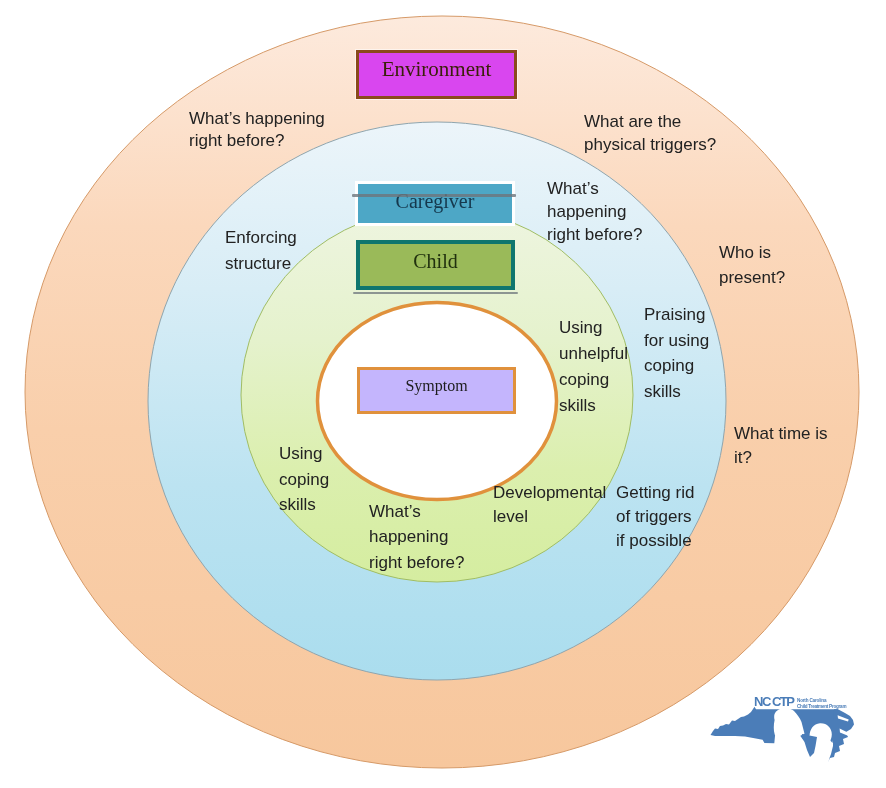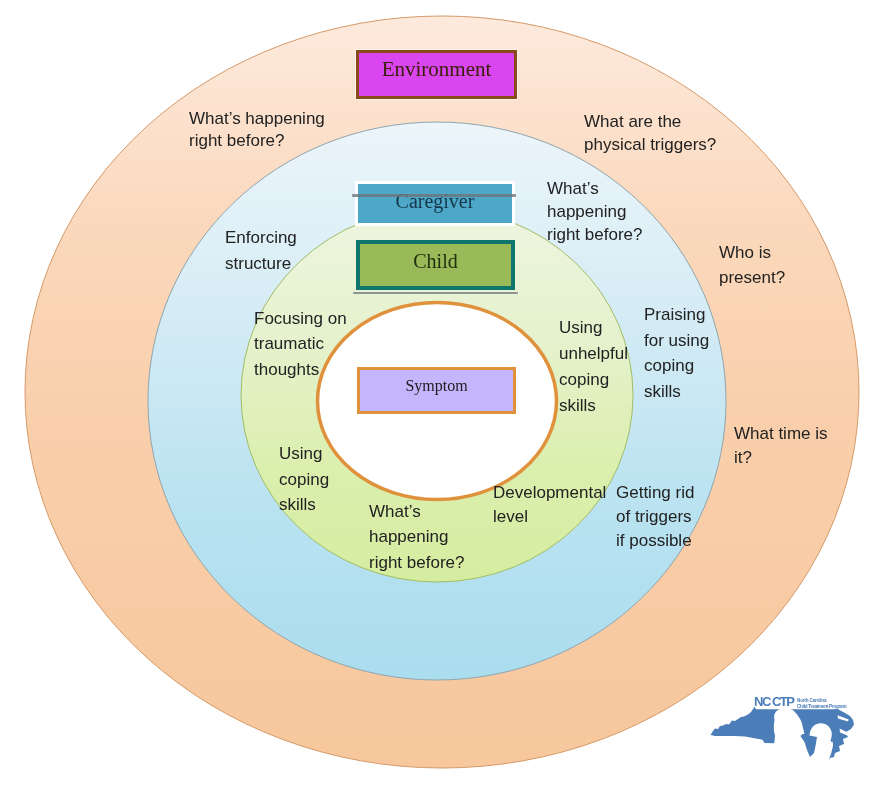--- a/index.html
+++ b/index.html
@@ -78,23 +78,20 @@
 <div class="lbl" style="left:547px;top:176.5px;line-height:23px;">What’s
 <span class="sq">happening</span>
 <span class="sq">right</span> before?</div>
 
 <div class="lbl" style="left:644px;top:302px;line-height:25.5px;">Praising
 for using
 coping
 skills</div>
 
 
-<div class="lbl" style="left:254px;top:305.5px;line-height:25.8px;">Focusing on
-traumatic
-thoughts</div>
 
 <div class="lbl" style="left:279px;top:441px;line-height:25.7px;">Using
 coping
 skills</div>
 
 <div class="lbl" style="left:369px;top:498.5px;line-height:25.7px;">What’s
 <span class="sq">happening</span>
 <span class="sq">right</span> before?</div>
 
 <div class="lbl" style="left:559px;top:315px;line-height:26px;">Using

